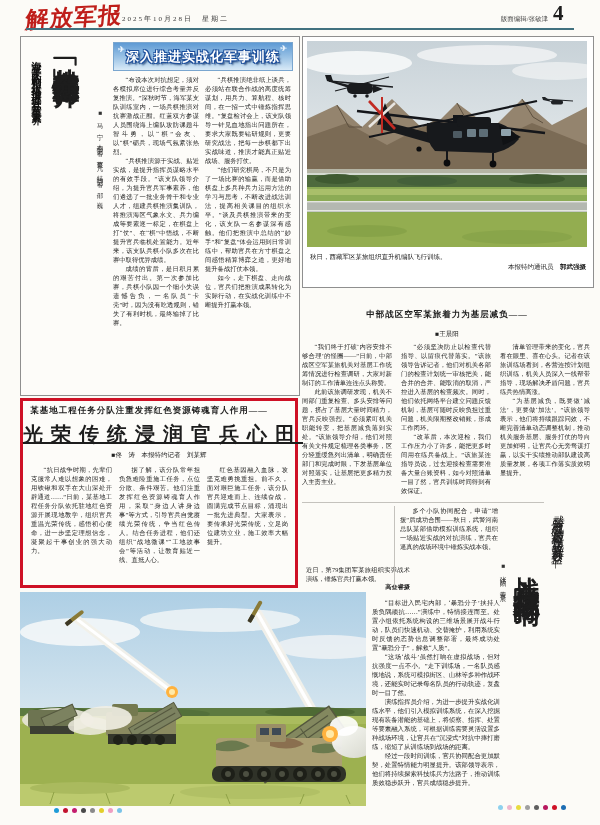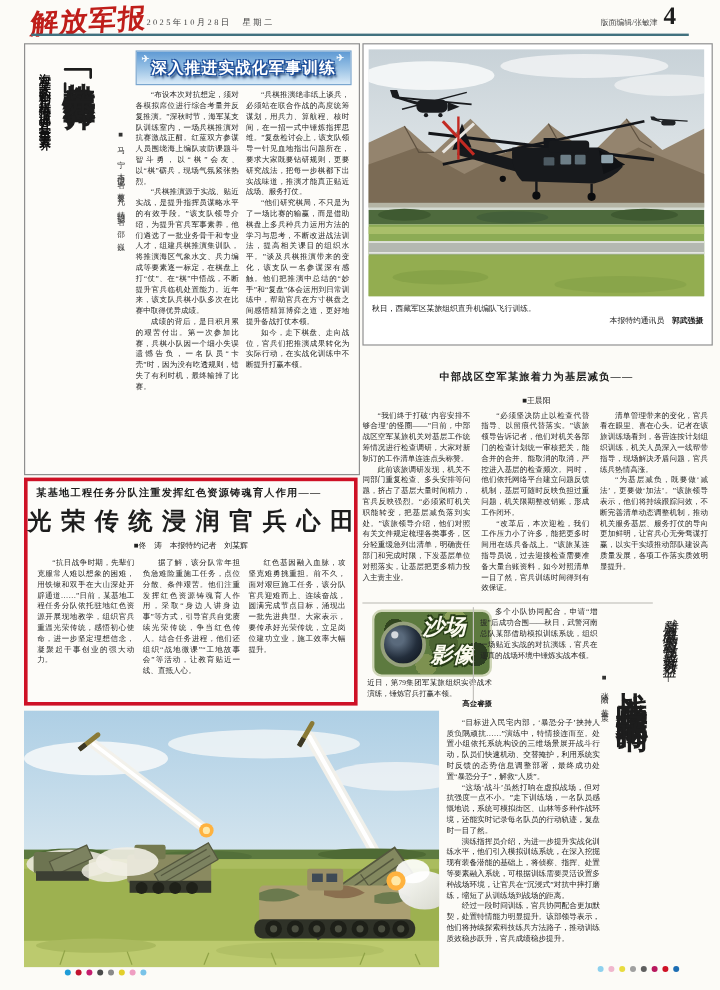--- a/index.html
+++ b/index.html
@@ -195,38 +195,33 @@
       <p>“改革后，本次迎检，我们工作压力小了许多，能把更多时间用在练兵备战上。”该旅某连指导员说，过去迎接检查需要准备大量台账资料，如今对照清单一目了然，官兵训练时间得到有效保证。</p>
     </div>
   <div class="abs col" style="left:500px;top:342px;width:90px;height:156px;">
       <p>清单管理带来的变化，官兵看在眼里、喜在心头。记者在该旅训练场看到，各营连按计划组织训练，机关人员深入一线帮带指导，现场解决矛盾问题，官兵练兵热情高涨。</p>
       <p>“为基层减负，既要做‘减法’，更要做‘加法’。”该旅领导表示，他们将持续跟踪问效，不断完善清单动态调整机制，推动机关服务基层、服务打仗的导向更加鲜明，让官兵心无旁骛谋打赢，以实干实绩推动部队建设高质量发展，各项工作落实质效明显提升。</p>
     </div>
   <div class="abs hrule" style="left:302px;top:502px;width:242px;"></div>
 
   <div class="abs red-box">
     <div class="abs kicker" style="left:0;top:4px;width:252px;">某基地工程任务分队注重发挥红色资源铸魂育人作用——</div>
-    <div class="abs headline" style="left:0;top:20px;width:220px;font-size:20px;letter-spacing:8px;">光荣传统浸润官兵心田</div>
+    <div class="abs headline" style="left:0;top:20px;width:220px;font-size:20px;letter-spacing:8px;text-decoration:underline;">光荣传统浸润官兵心田</div>
     <div class="abs byline" style="left:0;top:50px;width:272px;">■佟　涛　本报特约记者　刘某辉</div>
     <div class="abs col" style="left:8px;top:64px;width:81px;height:112px;">
         <p>“抗日战争时期，先辈们克服常人难以想象的困难，用铁锹和双手在大山深处开辟通道……”日前，某基地工程任务分队依托驻地红色资源开展现地教学，组织官兵重温光荣传统，感悟初心使命，进一步坚定理想信念，凝聚起干事创业的强大动力。</p>
       </div>
     <div class="abs col" style="left:96px;top:64px;width:81px;height:112px;">
         <p>据了解，该分队常年担负急难险重施工任务，点位分散、条件艰苦。他们注重发挥红色资源铸魂育人作用，采取“身边人讲身边事”等方式，引导官兵自觉赓续光荣传统，争当红色传人。结合任务进程，他们还组织“战地微课”“工地故事会”等活动，让教育贴近一线、直抵人心。</p>
       </div>
     <div class="abs col" style="left:184px;top:64px;width:81px;height:112px;">
         <p>红色基因融入血脉，攻坚克难勇挑重担。前不久，面对艰巨施工任务，该分队官兵迎难而上、连续奋战，圆满完成节点目标，涌现出一批先进典型。大家表示，要传承好光荣传统，立足岗位建功立业，施工效率大幅提升。</p>
       </div>
   </div>
 
-  <div class="abs badge">
-    <div class="lens"></div>
-    <span class="badge-t1">沙场</span>
-    <span class="badge-t2">影像</span>
-  </div>
   <div class="abs badge-cap">
     <span>近日，第79集团军某旅组织实弹战术演练，锤炼官兵打赢本领。</span>
     <div class="badge-credit">高金睿摄</div>
   </div>
   <div class="abs vrule" style="left:394px;top:506px;height:82px;"></div>
 
   <div class="abs col" style="left:400px;top:506px;width:98px;height:84px;">
       <p>多个小队协同配合，申请“增援”后成功合围——秋日，武警河南总队某部借助模拟训练系统，组织一场贴近实战的对抗演练，官兵在逼真的战场环境中锤炼实战本领。</p>
     </div>
   <div class="abs col" style="left:372px;top:598px;width:128px;height:208px;font-size:6.4px;">

